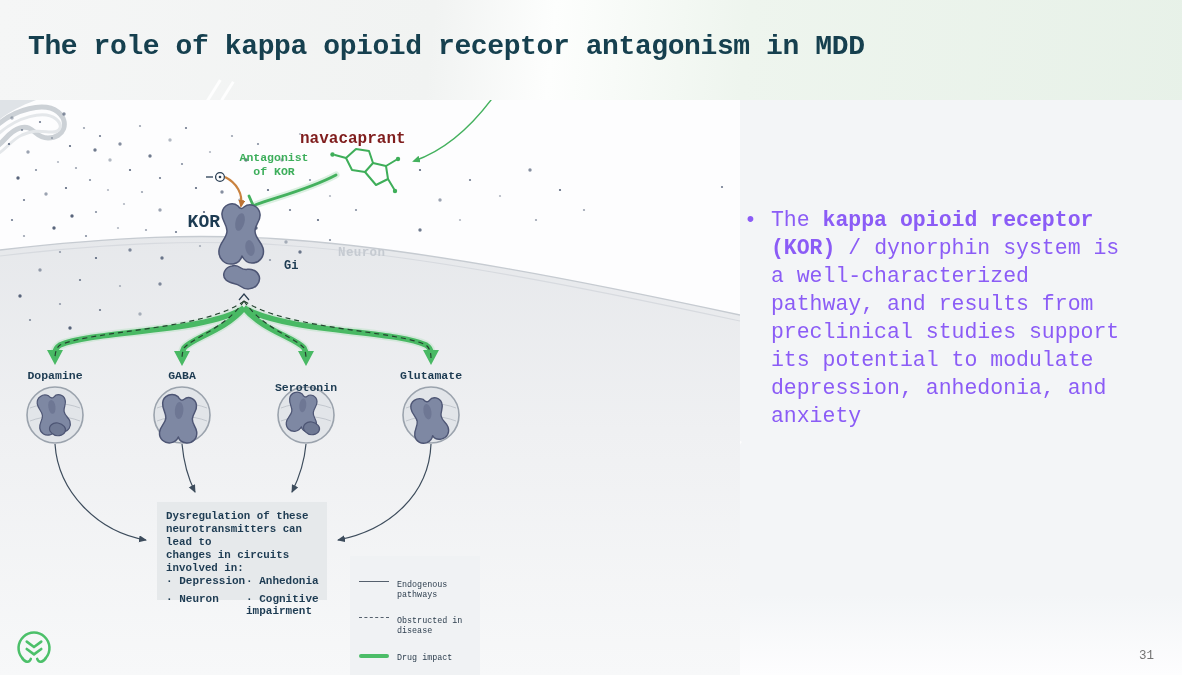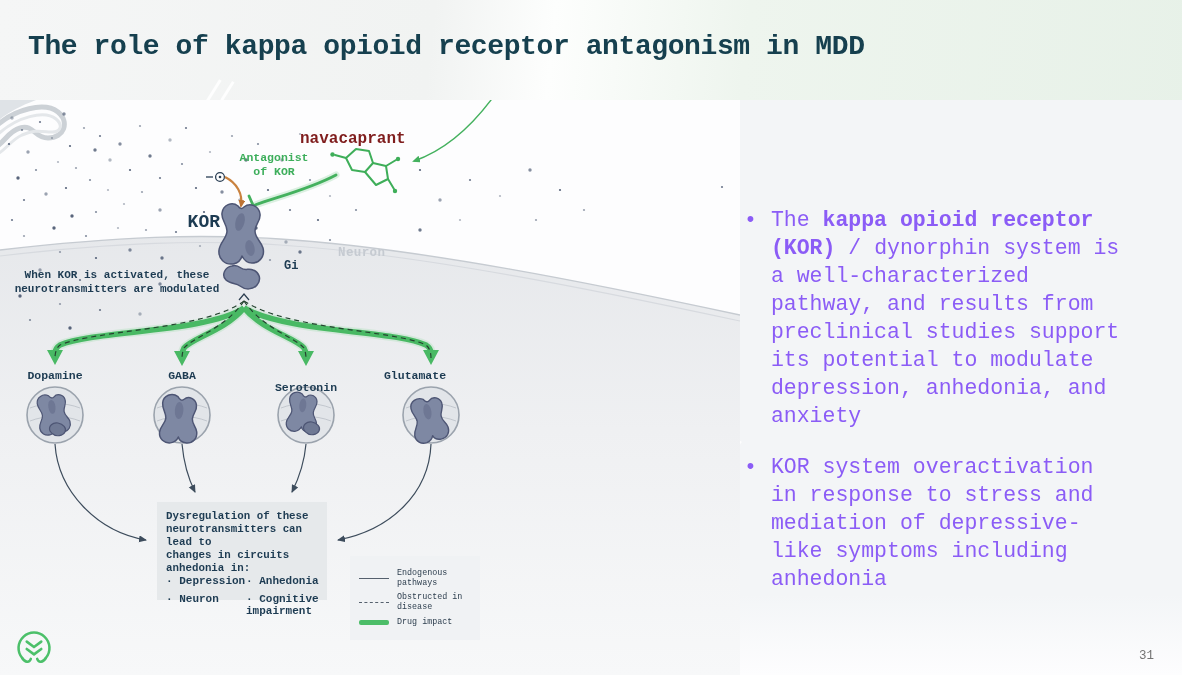--- a/index.html
+++ b/index.html
@@ -21,35 +21,35 @@
   .dlabel{position:absolute;color:#1d3b52;font-weight:bold;white-space:pre-line;}
   .lbl-navacaprant{left:300px;top:30px;width:140px;text-align:left;color:#7f1d1d;font-size:16px;}
   .lbl-antagonist{left:224px;top:51px;width:100px;text-align:center;color:#3dae5b;font-size:11.5px;line-height:14px;}
   .lbl-dynorphin{left:42px;top:69px;width:162px;text-align:center;font-size:11px;line-height:12.8px;}
   .lbl-kor{left:168px;top:112px;width:52px;text-align:right;font-size:18px;}
   .lbl-gi{left:284px;top:159px;font-size:12px;}
   .lbl-neuron{left:338px;top:146px;width:70px;color:#c5cad1;font-size:12.5px;letter-spacing:.4px;}
   .lbl-modulation{left:8px;top:169px;width:218px;text-align:center;font-size:11px;line-height:13.5px;}
   .nt-label{position:absolute;top:269px;width:96px;text-align:center;color:#1d3b52;
             font-weight:bold;font-size:11.5px;}
-  .nt-0{left:7px;} .nt-1{left:134px;} .nt-2{left:258px;margin-top:12px;} .nt-3{left:367px;}
+  .nt-0{left:7px;} .nt-1{left:134px;} .nt-2{left:258px;margin-top:12px;} .nt-3{left:383px;}
 
   
   .dys-box{position:absolute;left:157px;top:402px;width:170px;height:98px;
            background:#e6e9eb;padding:8px 9px;box-sizing:border-box;color:#1d3b52;}
   .dys-title{font-size:10.8px;font-weight:bold;line-height:13px;white-space:pre-line;}
   .dys-cols{display:grid;grid-template-columns:80px 76px;grid-auto-flow:column;
             grid-template-rows:auto auto;row-gap:5px;}
   .dys-item{font-size:11px;font-weight:bold;line-height:12.5px;white-space:pre-line;}
   .dys-item::before{content:"· ";}
 
   
   .legend{position:absolute;left:350px;top:456px;width:130px;background:#f0f2f4;
           padding:8px 9px;box-sizing:border-box;}
-  .leg-row{display:flex;align-items:center;gap:8px;margin:5px 0;}
+  .leg-row{display:flex;gap:8px;margin:17px 0;}
   .leg-line{width:30px;flex:0 0 30px;}
   .leg-solid{border-top:1.4px solid #55606d;height:0;}
   .leg-dashed{border-top:1.8px dashed #55606d;height:0;}
   .leg-green{height:4.5px;background:#4cbd68;border-radius:2px;}
   .leg-label{font-size:8.4px;color:#2d3e4e;line-height:1.15;}
 
   
   .right-panel{position:absolute;left:740px;top:100px;width:460px;height:575px;
                background:linear-gradient(180deg,#f3f5f7 0%,#f3f5f7 86%,#fdfdfe 100%);}
   .panel-slash{position:absolute;background:rgba(255,255,255,.85);transform:rotate(38deg);}
@@ -75,23 +75,20 @@
     <div class="header-slash hs2"></div>
   </div>
   <div class="page-title">The role of kappa opioid receptor antagonism in MDD</div>
 
   <div class="right-panel"></div>
   <div class="panel-slash ps1"></div>
   <div class="panel-slash ps2"></div>
   <div class="bullets">
     <div class="bullet">
       <span><span>The </span><b>kappa opioid receptor (KOR)</b><span> / dynorphin system is a well-characterized pathway, and results from preclinical studies support its potential to modulate depression, anhedonia, and anxiety</span></span>
-    </div>
-    <div class="bullet">
-      <span><span></span><b></b><span>KOR system overactivation in response to stress and mediation of depressive-like symptoms including anhedonia</span></span>
     </div>
   </div>
 
   <div class="diagram">
     <svg width="740" height="575" viewBox="0 0 740 575">
       <defs>
         <linearGradient id="memGrad" x1="0" y1="130" x2="0" y2="575" gradientUnits="userSpaceOnUse">
           <stop offset="0" stop-color="#e6e8eb"></stop>
           <stop offset="0.45" stop-color="#eff0f2"></stop>
           <stop offset="1" stop-color="#f7f8f9"></stop>
@@ -303,31 +300,29 @@
         <path d="M431,344 C429,394 390,430 338,440" marker-end="url(#arr)"></path>
       </g>
     </svg>
 
     <div class="dlabel lbl-navacaprant">navacaprant</div>
     <div class="dlabel lbl-antagonist">Antagonist
 of KOR</div>
     <div class="dlabel lbl-kor">KOR</div>
     <div class="dlabel lbl-gi">Gi</div>
     <div class="dlabel lbl-neuron">Neuron</div>
-    <div class="dlabel lbl-modulation">When KOR is activated, these
-neurotransmitters are modulated</div>
     <div class="nt-label nt-0">Dopamine</div>
     <div class="nt-label nt-1">GABA</div>
     <div class="nt-label nt-2">Serotonin</div>
     <div class="nt-label nt-3">Glutamate</div>
 
     <div class="dys-box">
       <div class="dys-title">Dysregulation of these
 neurotransmitters can lead to
-changes in circuits anhedonia in:</div>
+changes in circuits involved in:</div>
       <div class="dys-cols">
         <div class="dys-item">Depression</div>
         <div class="dys-item">Neuron</div>
         <div class="dys-item">Anhedonia</div>
         <div class="dys-item">Cognitive
 impairment</div>
       </div>
     </div>
 
     <div class="legend">

